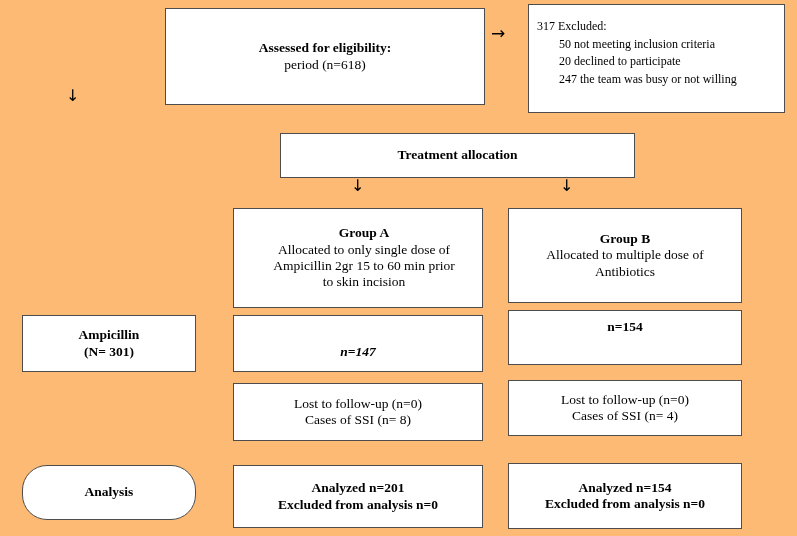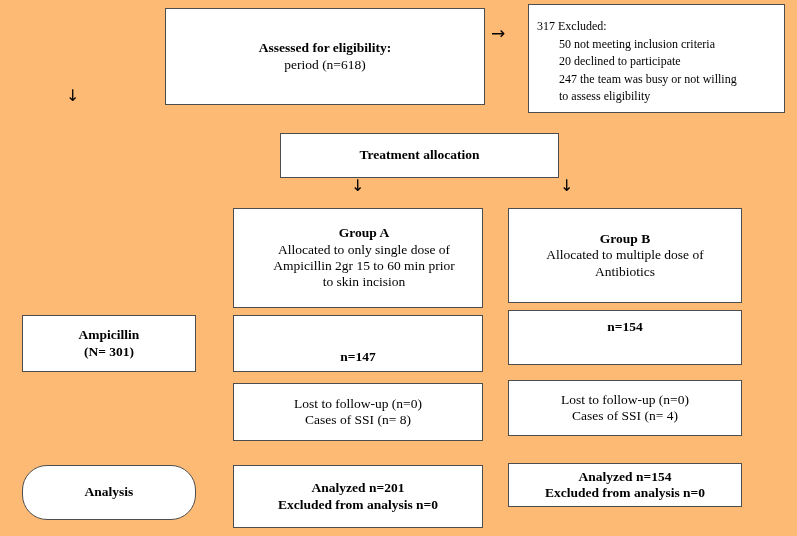--- a/index.html
+++ b/index.html
@@ -59,26 +59,25 @@
     <span class="line">period (n=618)</span>
   </div>
 
   <div class="arrow" style="left:491px; top:25px;">→</div>
 
   <div class="box topalign exclist" style="left:528px; top:4px; width:257px; height:109px; padding:13px 8px 0 8px;">
     <span class="line">317 Excluded:</span>
     <span class="line indent1">50 not meeting inclusion criteria</span>
     <span class="line indent1">20 declined to participate</span>
     <span class="line indent1">247 the team was busy or not willing</span>
-    <span class="line indent1">to assess eligibility</span>
   </div>
 
   <div class="arrow arrow-down" style="left:66px; top:88px;">↓</div>
 
-  <div class="box" style="left:280px; top:133px; width:279px; height:45px;">
+  <div class="box" style="left:280px; top:133px; width:355px; height:45px;">
     <span class="line b">Treatment allocation</span>
   </div>
 
   <div class="arrow arrow-down" style="left:351px; top:178px;">↓</div>
   <div class="arrow arrow-down" style="left:560px; top:178px;">↓</div>
 
   <div class="box" style="left:233px; top:208px; width:250px; height:100px;padding-left:12px;">
     <span class="line b">Group A</span>
     <span class="line">Allocated to only single dose of</span>
     <span class="line">Ampicillin 2gr 15 to 60 min prior</span>
@@ -94,21 +93,21 @@
   <div class="box" style="left:22px; top:315px; width:174px; height:57px;">
     <span class="line b">Ampicillin</span>
     <span class="line b">(N= 301)</span>
   </div>
 
 
   <div class="box" style="left:22px; top:465px; width:174px; height:55px;border-radius:25px;">
     <span class="line b">Analysis</span>
   </div>
 
-  <div class="box" style="left:233px; top:315px; width:250px; height:57px; justify-content:center; padding-top:28px;">
+  <div class="box" style="left:233px; top:315px; width:250px; height:57px; justify-content:flex-start; padding-top:28px;font-style:italic;">
     <span class="line b">n=147</span>
   </div>
 
   <div class="box" style="left:508px; top:310px; width:234px; height:55px; justify-content:flex-start; padding-top:8px;">
     <span class="line b">n=154</span>
   </div>
 
   <div class="box" style="left:233px; top:383px; width:250px; height:58px;">
     <span class="line">Lost to follow-up (n=0)</span>
     <span class="line">Cases of SSI (n= 8)</span>
@@ -117,18 +116,18 @@
   <div class="box" style="left:508px; top:380px; width:234px; height:56px;">
     <span class="line">Lost to follow-up (n=0)</span>
     <span class="line">Cases of SSI (n= 4)</span>
   </div>
 
   <div class="box" style="left:233px; top:465px; width:250px; height:63px;">
     <span class="line b">Analyzed n=201</span>
     <span class="line b">Excluded from analysis n=0</span>
   </div>
 
-  <div class="box" style="left:508px; top:463px; width:234px; height:44px;">
+  <div class="box" style="left:508px; top:463px; width:234px; height:66px;">
     <span class="line b">Analyzed n=154</span>
     <span class="line b">Excluded from analysis n=0</span>
   </div>
 
 </div>
 
 </body></html>

